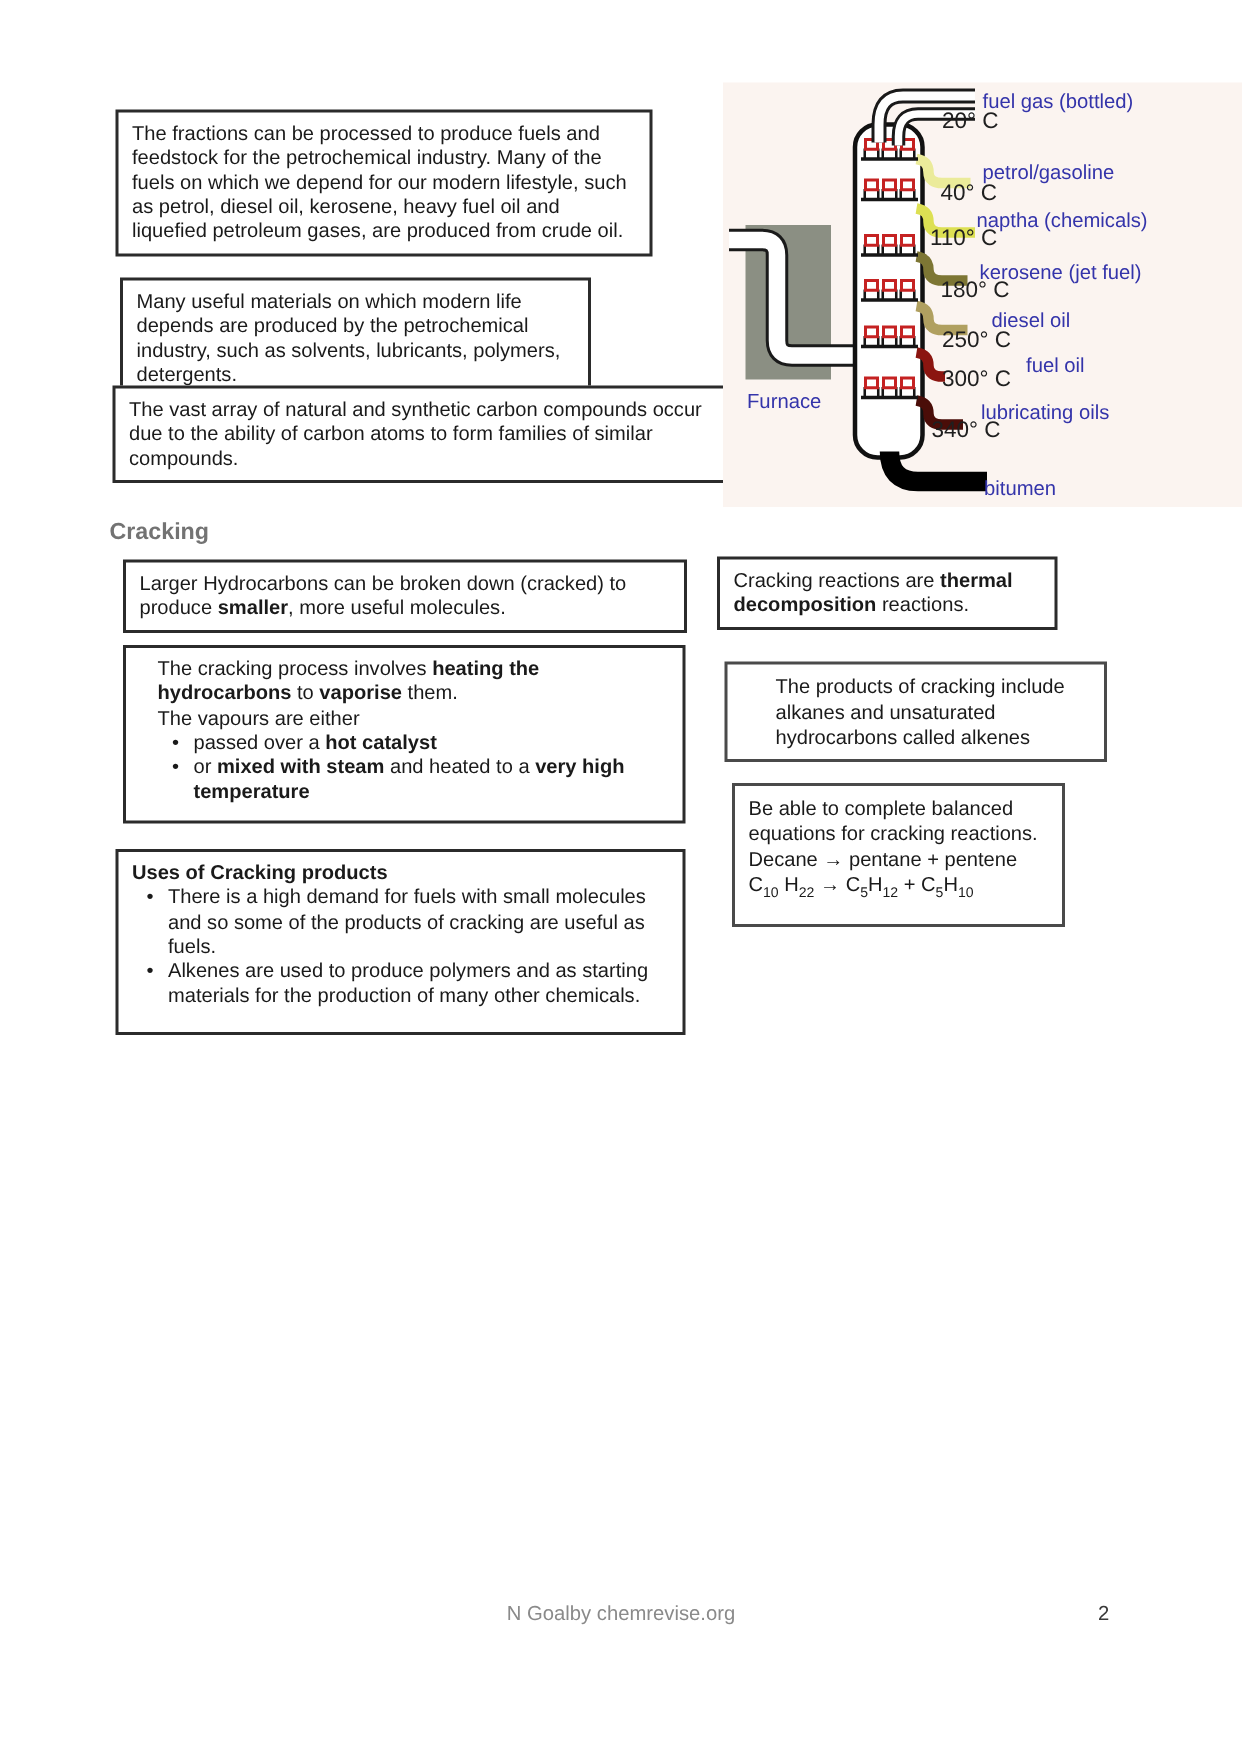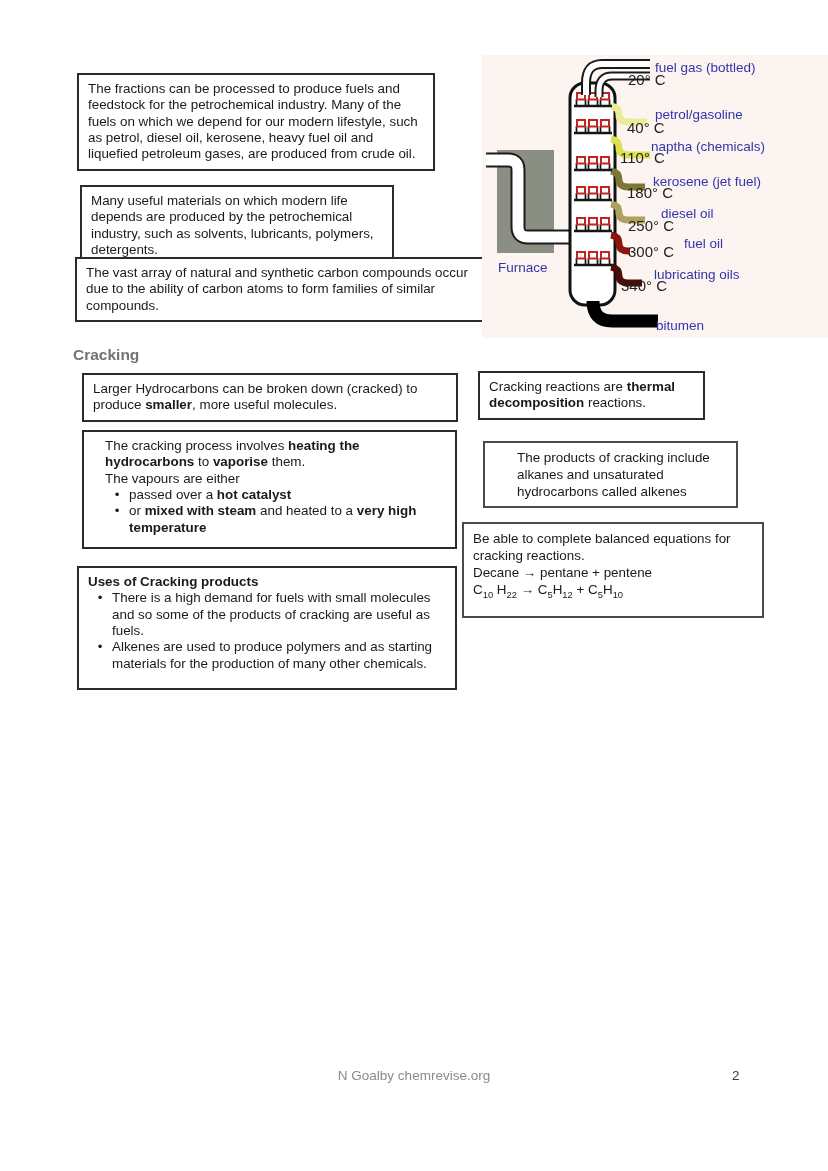--- a/index.html
+++ b/index.html
@@ -66,21 +66,21 @@
     <div class="bullet-row">
       <span class="bullet-mark">•</span>
       <span class="bullet-text">Alkenes are used to produce polymers and as starting materials for the production of many other chemicals.</span>
     </div>
   </div>
 
   <div class="tbox" style="left:478px; top:371px; width:227px; min-height:49px;"><span>Cracking reactions are  </span><span style="font-weight: bold;">thermal decomposition</span><span> reactions.</span></div>
 
   <div class="tbox tbox-grey" style="left:483px; top:441px; width:255px; min-height:64px; line-height:1.28;padding-left:32px;">The products of cracking include alkanes and unsaturated hydrocarbons called alkenes</div>
 
-  <div class="tbox tbox-grey" style="left:462px; top:522px; width:302px; min-height:96px; line-height:1.28;">
+  <div class="tbox tbox-grey" style="left:488px; top:522px; width:222px; min-height:96px; line-height:1.28;">
     <div>Be able to complete balanced equations for cracking reactions.</div>
     <div>Decane  → pentane + pentene</div>
     <div><span>C</span><sub>10</sub><span> H</span><sub>22</sub><span> → C</span><sub>5</sub><span>H</span><sub>12</sub><span>  + C</span><sub>5</sub><span>H</span><sub>10</sub></div>
   </div>
 
   <div class="diagram" style="background-color: rgb(251, 244, 240);">
     <svg width="346" height="283" viewBox="0 0 346 283">
       <defs>
         <g id="tray">
           <path d="M0,13 H38" stroke="#151515" stroke-width="2.4" fill="none"></path>

